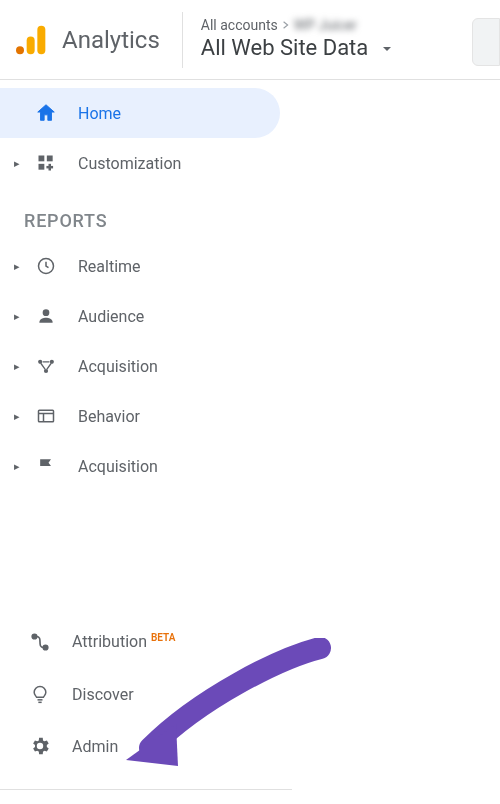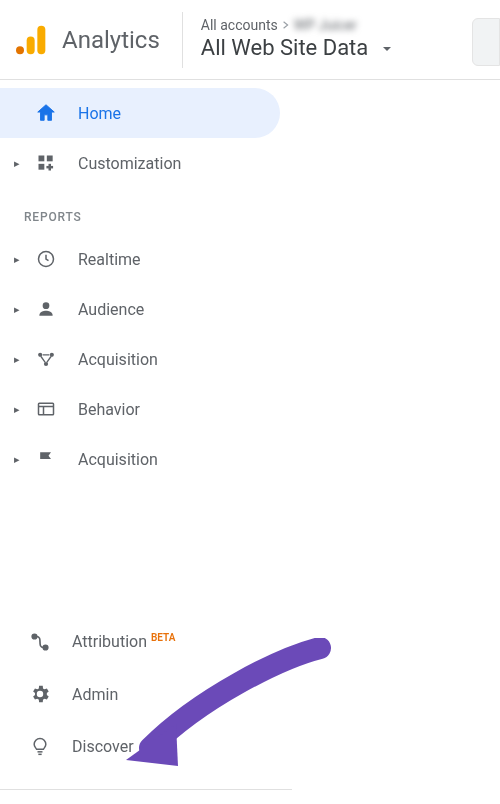--- a/index.html
+++ b/index.html
@@ -53,21 +53,21 @@
     border-radius: 0 26px 26px 0;
     width: 280px;
   }
   .nav-item .expand { width: 14px; display: flex; align-items: center; font-size: 11px; color: #5f6368; }
   .nav-item.active .expand { visibility: hidden; }
   .nav-item .icon { width: 24px; height: 24px; margin: 0 20px 0 6px; display: flex; align-items: center; justify-content: center; }
   .nav-item.active .icon svg { fill: #1a73e8; stroke: #1a73e8; }
   .nav-item .label { font-weight: 400; }
 
   .section-header {
-    font-size: 12px;
+    font-size: 18px;
     letter-spacing: 0.8px;
     color: #80868b;
     font-weight: 500;
     padding: 22px 0 10px 24px;
   }
 
   .bottom-nav {
     position: absolute;
     bottom: 32px;
     left: 0;
@@ -213,35 +213,35 @@
           <circle cx="18" cy="18" r="2.5" fill="#5f6368"></circle>
         <path d="M8 6 C16 6 8 18 16 18"></path>
       </svg>
     </span>
     <span class="label">
       <span>Attribution</span><span class="beta">BETA</span>
     </span>
   </div>
   <div class="nav-item">
     <span class="icon">
-      <svg viewBox="0 0 24 24" width="22" height="22" fill="#5f6368">
-          <path d="M19.4 13a7.5 7.5 0 0 0 .1-1 7.5 7.5 0 0 0-.1-1l2.1-1.6-2-3.5-2.5 1a7.4 7.4 0 0 0-1.7-1L15 3h-4l-.3 2.9a7.4 7.4 0 0 0-1.7 1l-2.5-1-2 3.5L6.6 11a7.5 7.5 0 0 0-.1 1 7.5 7.5 0 0 0 .1 1l-2.1 1.6 2 3.5 2.5-1a7.4 7.4 0 0 0 1.7 1L11 21h4l.3-2.9a7.4 7.4 0 0 0 1.7-1l2.5 1 2-3.5Zm-7.4 2.5A3.5 3.5 0 1 1 15.5 12 3.5 3.5 0 0 1 12 15.5Z"></path>
-        </svg>
-    </span>
-    <span class="label">Admin</span>
-  </div>
-  <div class="nav-item">
-    <span class="icon">
       <svg viewBox="0 0 24 24" width="20" height="20" fill="none" stroke="#5f6368" stroke-width="1.8">
           <path d="M12 3 C8 3 5 6 5 10 C5 13 7 14 8 16 H16 C17 14 19 13 19 10 C19 6 16 3 12 3 Z"></path>
           <line x1="9" y1="19" x2="15" y2="19"></line>
           <line x1="10" y1="22" x2="14" y2="22"></line>
         </svg>
     </span>
     <span class="label">Discover</span>
   </div>
+  <div class="nav-item">
+    <span class="icon">
+      <svg viewBox="0 0 24 24" width="22" height="22" fill="#5f6368">
+          <path d="M19.4 13a7.5 7.5 0 0 0 .1-1 7.5 7.5 0 0 0-.1-1l2.1-1.6-2-3.5-2.5 1a7.4 7.4 0 0 0-1.7-1L15 3h-4l-.3 2.9a7.4 7.4 0 0 0-1.7 1l-2.5-1-2 3.5L6.6 11a7.5 7.5 0 0 0-.1 1 7.5 7.5 0 0 0 .1 1l-2.1 1.6 2 3.5 2.5-1a7.4 7.4 0 0 0 1.7 1L11 21h4l.3-2.9a7.4 7.4 0 0 0 1.7-1l2.5 1 2-3.5Zm-7.4 2.5A3.5 3.5 0 1 1 15.5 12 3.5 3.5 0 0 1 12 15.5Z"></path>
+        </svg>
+    </span>
+    <span class="label">Admin</span>
+  </div>
 </div>
 <div class="bottom-rule"></div>
 
 <svg class="arrow-annotation" width="220" height="140" viewBox="0 0 220 140">
   <path d="M200 10 C 160 20 80 60 30 110" stroke="#6b4ab8" stroke-width="22" fill="none" stroke-linecap="round"></path>
   <polygon points="6,122 56,86 58,128" fill="#6b4ab8"></polygon>
 </svg>
 
 </body></html>

